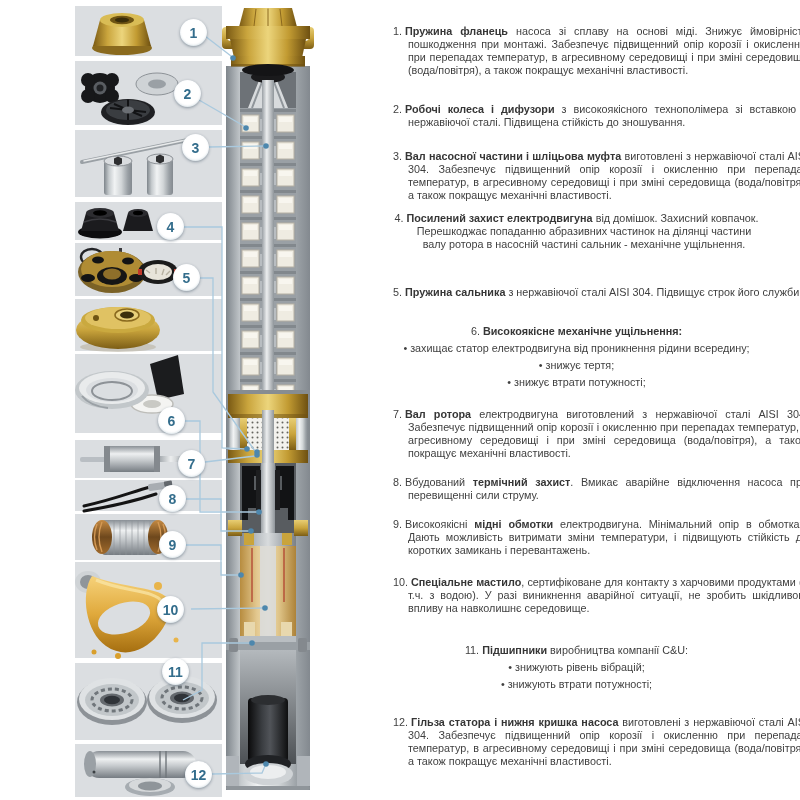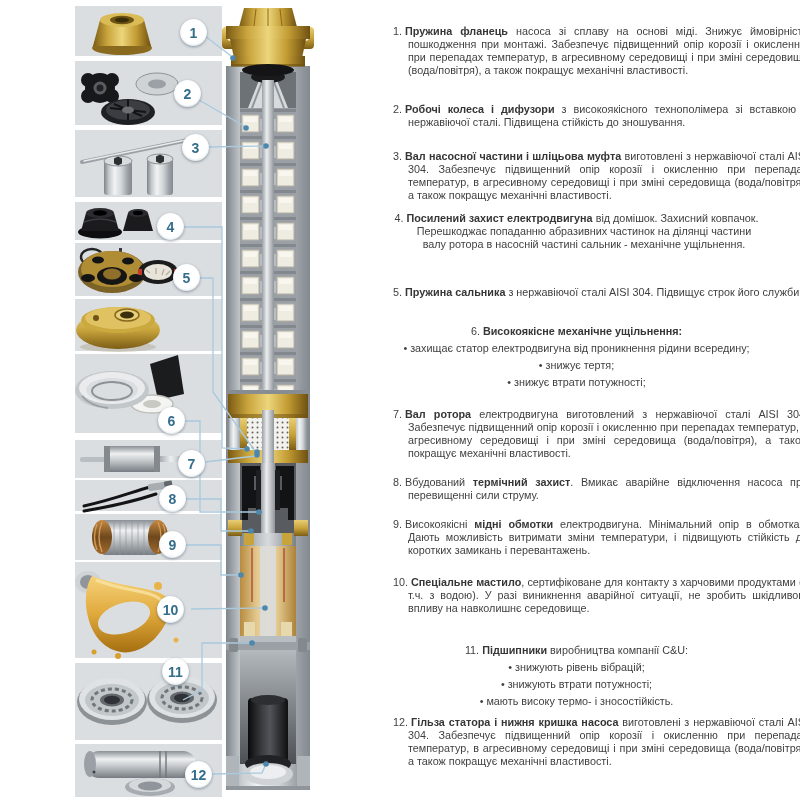--- a/index.html
+++ b/index.html
@@ -426,21 +426,20 @@
   </div>
 
   <div class="desc" style="top:576px">
     <span class="dnum">10.</span><b>Спеціальне мастило</b><span>, сертифіковане для контакту з харчовими продуктами (у т.ч. з водою). У разі виникнення аварійної ситуації, не зробить шкідливого впливу на навколишнє середовище.</span>
   </div>
 
   <div class="desc noj" style="top:644px">
     <span class="dnum">11.</span><b>Підшипники</b><span> виробництва компанії C&amp;U:</span>
     <div class="bul">• знижують рівень вібрацій;</div>
     <div class="bul">• знижують втрати потужності;</div>
-    <div class="bul">• мають високу термо- і зносостійкість.</div>
   </div>
 
   <div class="desc" style="top:716px">
     <span class="dnum">12.</span><b>Гільза статора і нижня кришка насоса</b><span> виготовлені з нержавіючої сталі AISI 304. Забезпечує підвищенний опір корозії і окисленню при перепадах температур, в агресивному середовищі і при зміні середовища (вода/повітря), а також покращує механічні властивості.</span>
   </div>
 
 </div>
 </div>
 
 </body></html>

